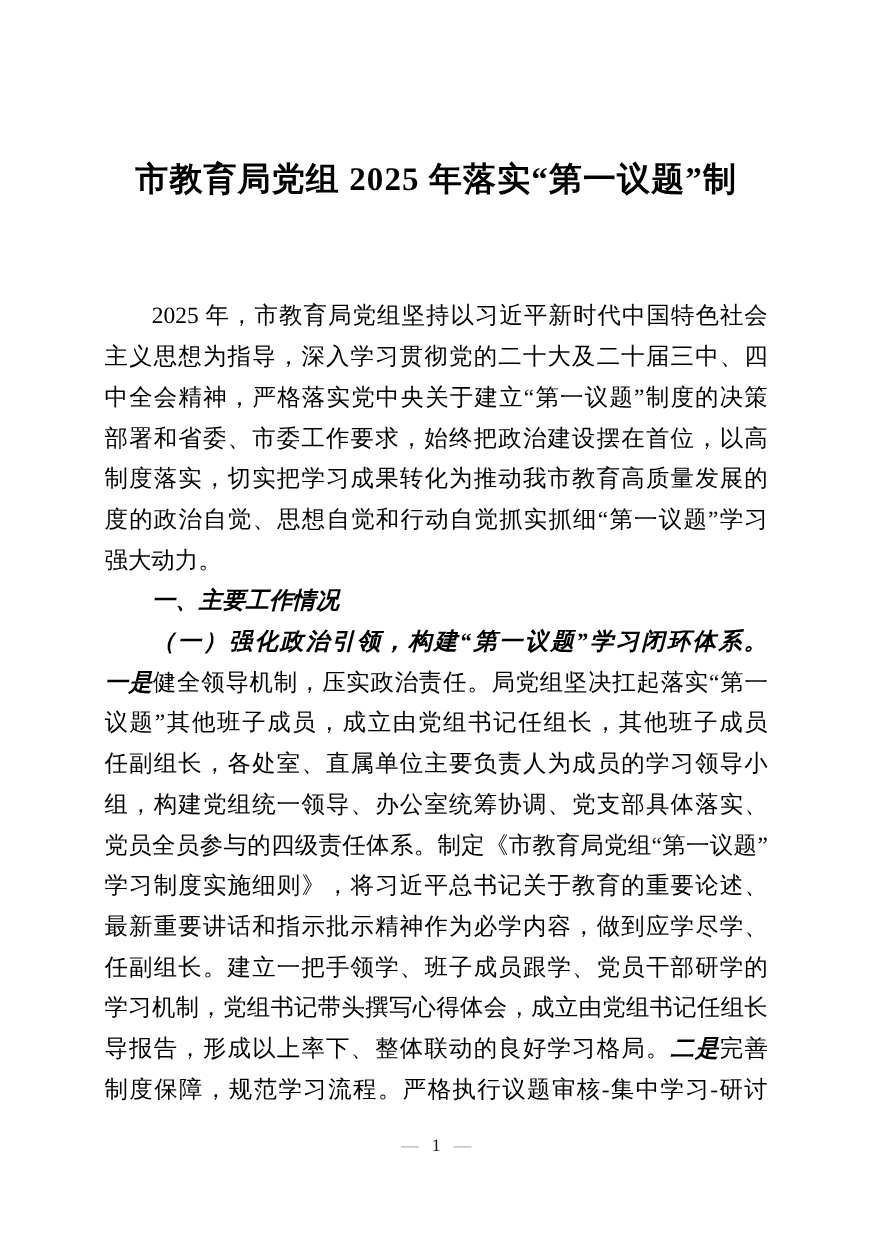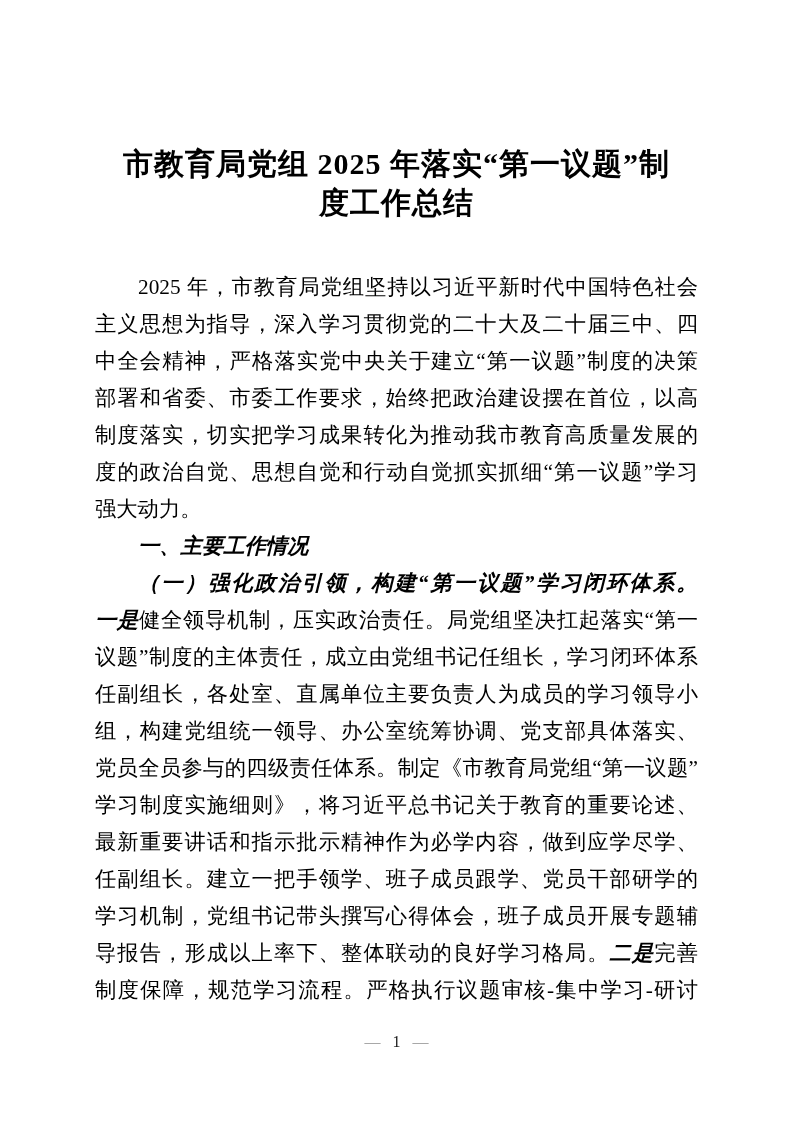--- a/index.html
+++ b/index.html
@@ -42,42 +42,41 @@
   .footer-dash{color:#9a9a9a;}
   .footer-num{color:#1a1a1a;margin:0 12px;}
 </style>
 </head>
 <body>
 
 <div class="page">
 
   <h1 class="doc-title">
     <span class="title-line">市教育局党组 2025 年落实“第一议题”制</span>
-    <span class="title-line">度工作总结</span>
   </h1>
 
   <div class="doc-body" id="doc-body">
       <div class="line body just ind"><span class="run">2025 年，市教育局党组坚持以习近平新时代中国特色社会</span></div>
       <div class="line body just"><span class="run">主义思想为指导，深入学习贯彻党的二十大及二十届三中、四</span></div>
       <div class="line body just"><span class="run">中全会精神，严格落实党中央关于建立“第一议题”制度的决策</span></div>
       <div class="line body just"><span class="run">部署和省委、市委工作要求，始终把政治建设摆在首位，以高</span></div>
       <div class="line body just"><span class="run">制度落实，切实把学习成果转化为推动我市教育高质量发展的</span></div>
       <div class="line body just"><span class="run">度的政治自觉、思想自觉和行动自觉抓实抓细“第一议题”学习</span></div>
       <div class="line body"><span class="run">强大动力。</span></div>
       <div class="line heading1 ind"><span class="run bold">一、主要工作情况</span></div>
       <div class="line heading2 just ind"><span class="run bold">（一）强化政治引领，构建“第一议题”学习闭环体系。</span></div>
       <div class="line body just"><span class="run bold">一是</span><span class="run">健全领导机制，压实政治责任。局党组坚决扛起落实“第一</span></div>
-      <div class="line body just"><span class="run">议题”制度的主体责任，成立由党组书记任组长，学习闭环体系</span></div>
+      <div class="line body just"><span class="run">议题”其他班子成员，成立由党组书记任组长，其他班子成员</span></div>
       <div class="line body just"><span class="run">任副组长，各处室、直属单位主要负责人为成员的学习领导小</span></div>
       <div class="line body just"><span class="run">组，构建党组统一领导、办公室统筹协调、党支部具体落实、</span></div>
       <div class="line body just"><span class="run">党员全员参与的四级责任体系。制定《市教育局党组“第一议题”</span></div>
       <div class="line body just"><span class="run">学习制度实施细则》，将习近平总书记关于教育的重要论述、</span></div>
       <div class="line body just"><span class="run">最新重要讲话和指示批示精神作为必学内容，做到应学尽学、</span></div>
       <div class="line body just"><span class="run">任副组长。建立一把手领学、班子成员跟学、党员干部研学的</span></div>
-      <div class="line body just"><span class="run">学习机制，党组书记带头撰写心得体会，班子成员开展专题辅</span></div>
+      <div class="line body just"><span class="run">学习机制，党组书记带头撰写心得体会，成立由党组书记任组长</span></div>
       <div class="line body just"><span class="run">导报告，形成以上率下、整体联动的良好学习格局。</span><span class="run bold">二是</span><span class="run">完善</span></div>
       <div class="line body just"><span class="run">制度保障，规范学习流程。严格执行议题审核-集中学习-研讨</span></div>
     </div>
 
   <div class="doc-footer">
     <span class="footer-dash">—</span><span class="footer-num">1</span><span class="footer-dash">—</span>
   </div>
 
 </div>
 

